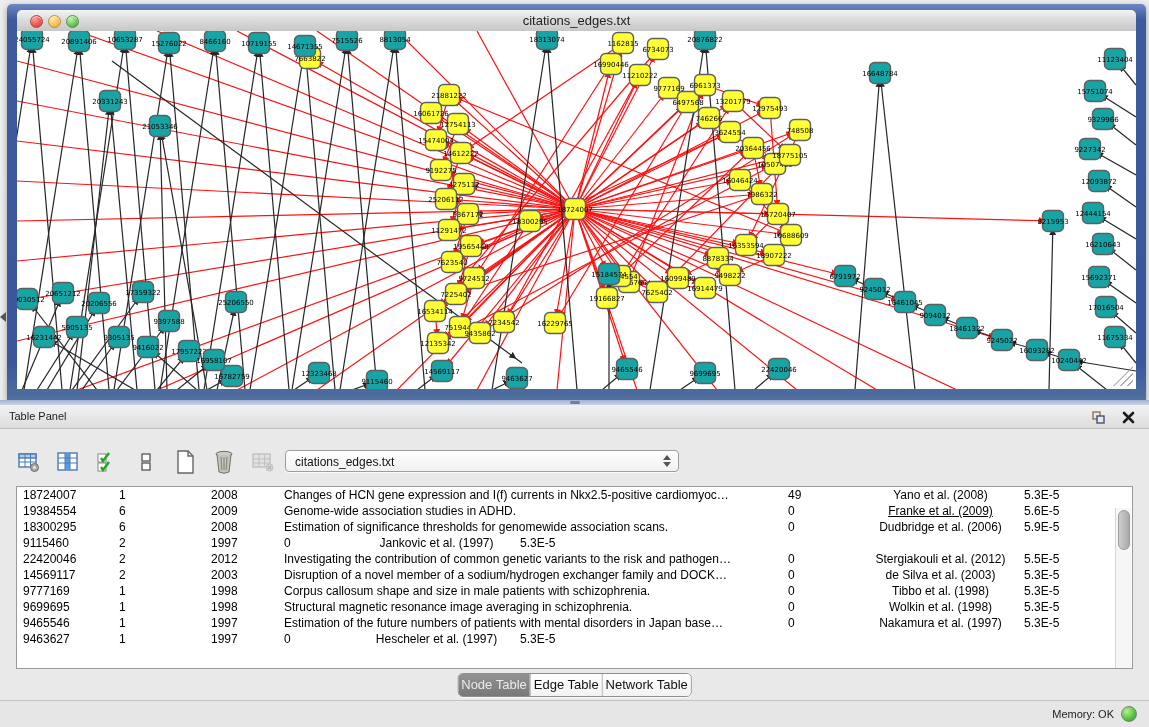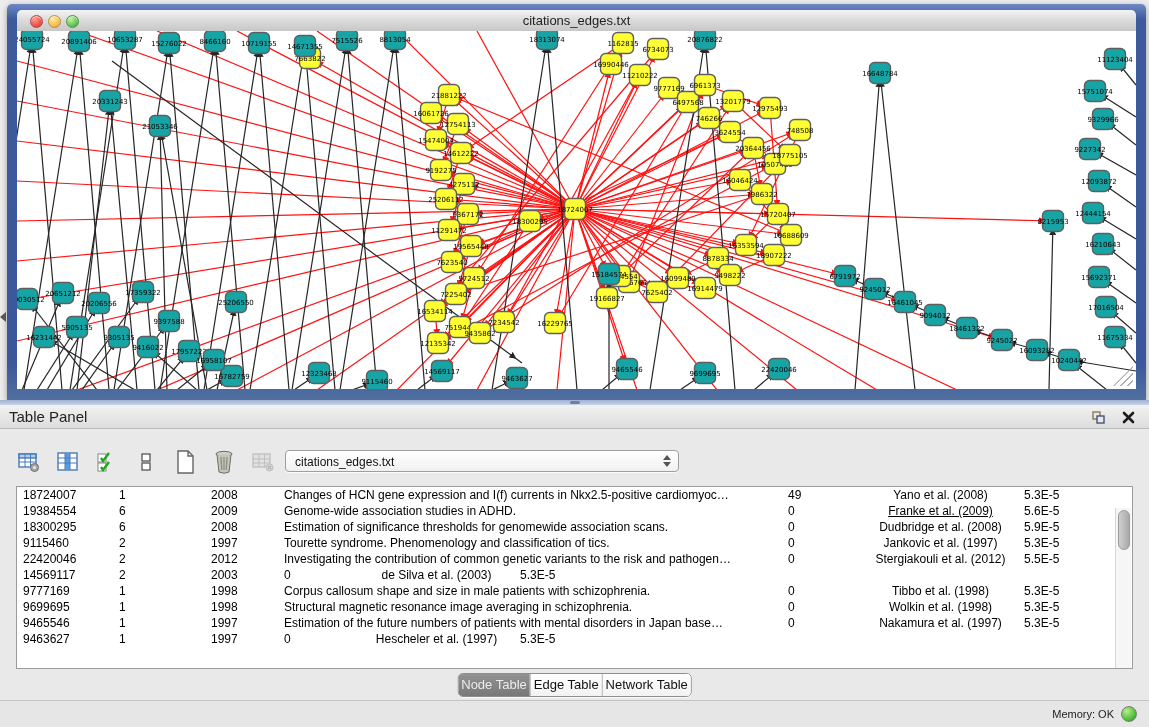--- a/index.html
+++ b/index.html
@@ -39,21 +39,21 @@
     border-top:5px solid transparent;border-bottom:5px solid transparent;border-right:6px solid #555;}
   
   .splitter{position:absolute;left:0;top:400px;width:1149px;height:5px;background:linear-gradient(180deg,#9eb0d2,#ccd4e4);}
   .splitter-handle{position:absolute;left:570px;top:1px;width:10px;height:3px;background:#6f7f9f;border-radius:2px;}
   
   .tp-header{
     position:absolute;left:0;top:405px;width:1149px;height:23px;
     background:linear-gradient(180deg,#f2f2f2,#dddddd);
     border-bottom:1px solid #bcbcbc;
   }
-  .tp-title{position:absolute;left:9px;top:0;height:23px;line-height:23px;font-size:15px;color:#222;}
+  .tp-title{position:absolute;left:9px;top:0;height:23px;line-height:23px;font-size:11px;color:#222;}
   .tp-btns{position:absolute;right:12px;top:3px;display:flex;gap:12px;align-items:center;}
   .tp-btn{width:18px;height:18px;display:flex;align-items:center;justify-content:center;cursor:default;}
   .tp-body{position:absolute;left:0;top:429px;width:1149px;height:298px;background:#e9e9e9;}
   
   .toolbar{position:absolute;left:16px;top:447px;height:30px;display:flex;align-items:center;gap:13px;}
   .tb-btn{width:26px;height:26px;display:flex;align-items:center;justify-content:center;}
   .fx{font-family:"Liberation Serif",serif;font-style:italic;font-weight:bold;font-size:14px;color:#222;}
   .dropdown{
     position:absolute;left:285px;top:450px;width:394px;height:22px;
     background:linear-gradient(180deg,#ffffff,#f1f1f1);
@@ -844,45 +844,45 @@
         <div class="td c4" style="width: 81px;">0</div>
         <div class="td c5" style="width: 155px; text-decoration: underline;">Franke et al. (2009)</div>
         <div class="td c6" style="width: 101px;">5.6E-5</div>
       </div>
       <div class="tr">
         <div class="td c0" style="width: 96px;">18300295</div>
         <div class="td c1" style="width: 92px;">6</div>
         <div class="td c2" style="width: 73px;">2008</div>
         <div class="td c3" style="width: 504px;">Estimation of significance thresholds for genomewide association scans.</div>
         <div class="td c4" style="width: 81px;">0</div>
-        <div class="td c5" style="width: 155px;">Dudbridge et al. (2008)</div>
+        <div class="td c5" style="width: 155px;">Dudbridge et al. (2006)</div>
         <div class="td c6" style="width: 101px;">5.9E-5</div>
       </div>
       <div class="tr">
         <div class="td c0" style="width: 96px;">9115460</div>
         <div class="td c1" style="width: 92px;">2</div>
         <div class="td c2" style="width: 73px;">1997</div>
-        <div class="td c3" style="width: 504px;">Tourette syndrome. Phenomenology and classification of tics.</div>
         <div class="td c4" style="width: 81px;">0</div>
         <div class="td c5" style="width: 155px;">Jankovic et al. (1997)</div>
         <div class="td c6" style="width: 101px;">5.3E-5</div>
       </div>
       <div class="tr">
         <div class="td c0" style="width: 96px;">22420046</div>
         <div class="td c1" style="width: 92px;">2</div>
         <div class="td c2" style="width: 73px;">2012</div>
         <div class="td c3" style="width: 504px;">Investigating the contribution of common genetic variants to the risk and pathogen…</div>
         <div class="td c4" style="width: 81px;">0</div>
         <div class="td c5" style="width: 155px;">Stergiakouli et al. (2012)</div>
         <div class="td c6" style="width: 101px;">5.5E-5</div>
       </div>
       <div class="tr">
         <div class="td c0" style="width: 96px;">14569117</div>
         <div class="td c1" style="width: 92px;">2</div>
         <div class="td c2" style="width: 73px;">2003</div>
+        <div class="td c3" style="width: 504px;">Disruption of a novel member of a sodium/hydrogen exchanger family and DOCK…</div>
         <div class="td c4" style="width: 81px;">0</div>
         <div class="td c5" style="width: 155px;">de Silva et al. (2003)</div>
         <div class="td c6" style="width: 101px;">5.3E-5</div>
       </div>
       <div class="tr">
         <div class="td c0" style="width: 96px;">9777169</div>
         <div class="td c1" style="width: 92px;">1</div>
         <div class="td c2" style="width: 73px;">1998</div>
         <div class="td c3" style="width: 504px;">Corpus callosum shape and size in male patients with schizophrenia.</div>
         <div class="td c4" style="width: 81px;">0</div>

